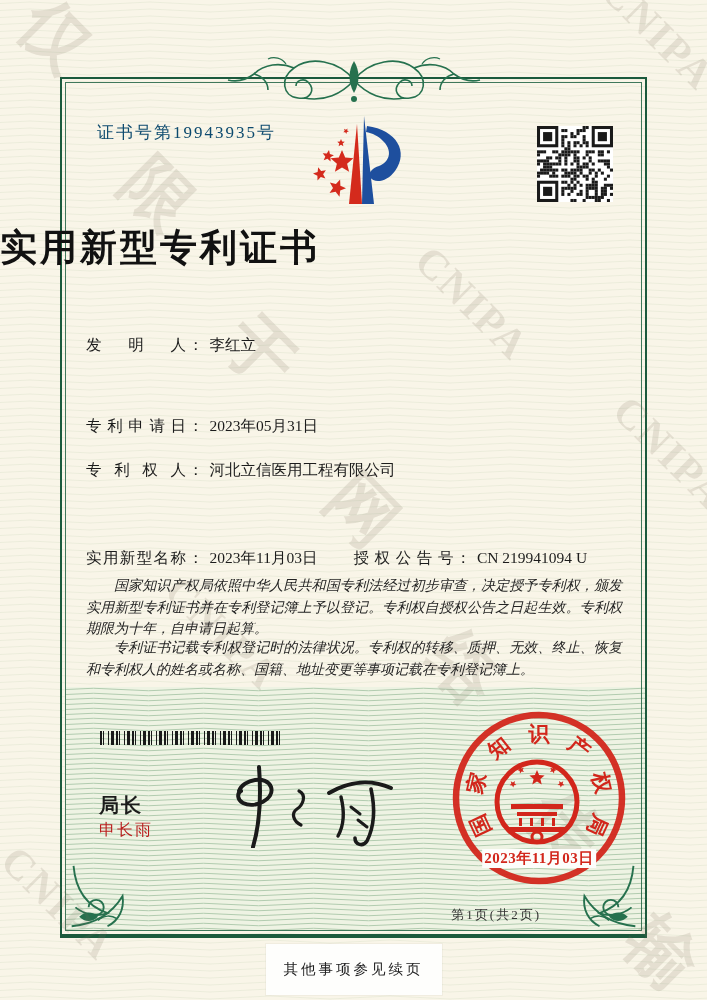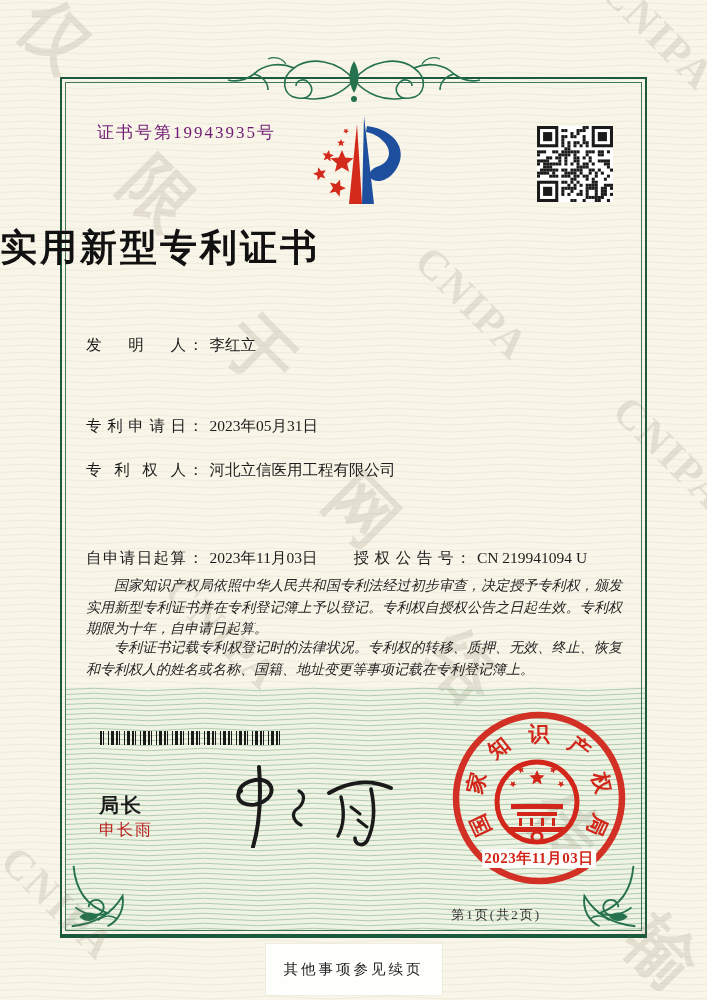--- a/index.html
+++ b/index.html
@@ -20,21 +20,21 @@
   .page-waves{position:absolute;left:0;top:0;z-index:0;opacity:.5;pointer-events:none;}
   .frame{position:absolute;left:60px;top:77px;width:587px;height:861px;z-index:0;
          border:2px solid #1b5a3d;border-bottom-width:4px;box-sizing:border-box;}
   .frame::after{content:"";position:absolute;inset:3px;border:1px solid rgba(30,98,66,.85);pointer-events:none;}
   .band{position:absolute;left:4px;right:4px;bottom:4px;height:243px;}
   .corner{position:absolute;bottom:4px;width:66px;height:66px;}
   .corner-l{left:4px;} .corner-r{right:4px;transform:scaleX(-1);}
   .top-ornament{position:absolute;left:50%;top:54px;transform:translateX(-50%);z-index:2;}
   
   .z{position:absolute;z-index:2;}
-  .cert-no{left:97px;top:121px;font-size:17px;letter-spacing:2px;color:#701a75;}
+  .cert-no{left:97px;top:121px;font-size:17px;letter-spacing:2px;color:#0c4a6e;}
   .logo{left:289px;top:114px;width:126px;height:102px;}
   .qr{left:537px;top:126px;background:#fff;}
   .title{left:0;top:223px;width:100%;margin:0;text-align:left;font-size:37px;
          font-weight:700;letter-spacing:3px;color:#111;}
   .frow{left:86px;font-size:15.5px;white-space:nowrap;color:#1c1c1c;}
   .r1{top:284px;} .r2{top:328px;margin-top:7px;} .r3{top:372px;} .r4{top:416px;}
   .r5{top:460px;} .r6{top:504px;} .r7{top:548px;}
   .flabel{display:inline-block;width:100px;text-align:justify;text-align-last:justify;vertical-align:top;}
   .colon{margin:0 6px 0 2px;}
   .fgroup2{margin-left:36px;}
@@ -371,21 +371,21 @@
   <div class="z frow r2">
     <span class="flabel">发明人</span><span class="colon">：</span><span>李红立</span>
   </div>
   <div class="z frow r4">
     <span class="flabel">专利申请日</span><span class="colon">：</span><span>2023年05月31日</span>
   </div>
   <div class="z frow r5">
     <span class="flabel">专利权人</span><span class="colon">：</span><span>河北立信医用工程有限公司</span>
   </div>
   <div class="z frow r7">
-    <span class="flabel">自申请日起算</span><span class="colon">：</span><span>2023年11月03日</span><span class="fgroup2"><span class="flabel">授权公告号</span><span class="colon">：</span><span>CN 219941094 U</span></span>
+    <span class="flabel">实用新型名称</span><span class="colon">：</span><span>2023年11月03日</span><span class="fgroup2"><span class="flabel">授权公告号</span><span class="colon">：</span><span>CN 219941094 U</span></span>
   </div>
 
   <p class="z para p2">专利证书记载专利权登记时的法律状况。专利权的转移、质押、无效、终止、恢复和专利权人的姓名或名称、国籍、地址变更等事项记载在专利登记簿上。</p>
   <p class="z para p1">国家知识产权局依照中华人民共和国专利法经过初步审查，决定授予专利权，颁发实用新型专利证书并在专利登记簿上予以登记。专利权自授权公告之日起生效。专利权期限为十年，自申请日起算。</p>
 
   <div class="z barcode"></div>
 
   <div class="z signer-title">局长</div>
   <div class="z signer-name">申长雨</div>
   <svg class="z sig" width="210" height="85" viewBox="0 0 210 85">

